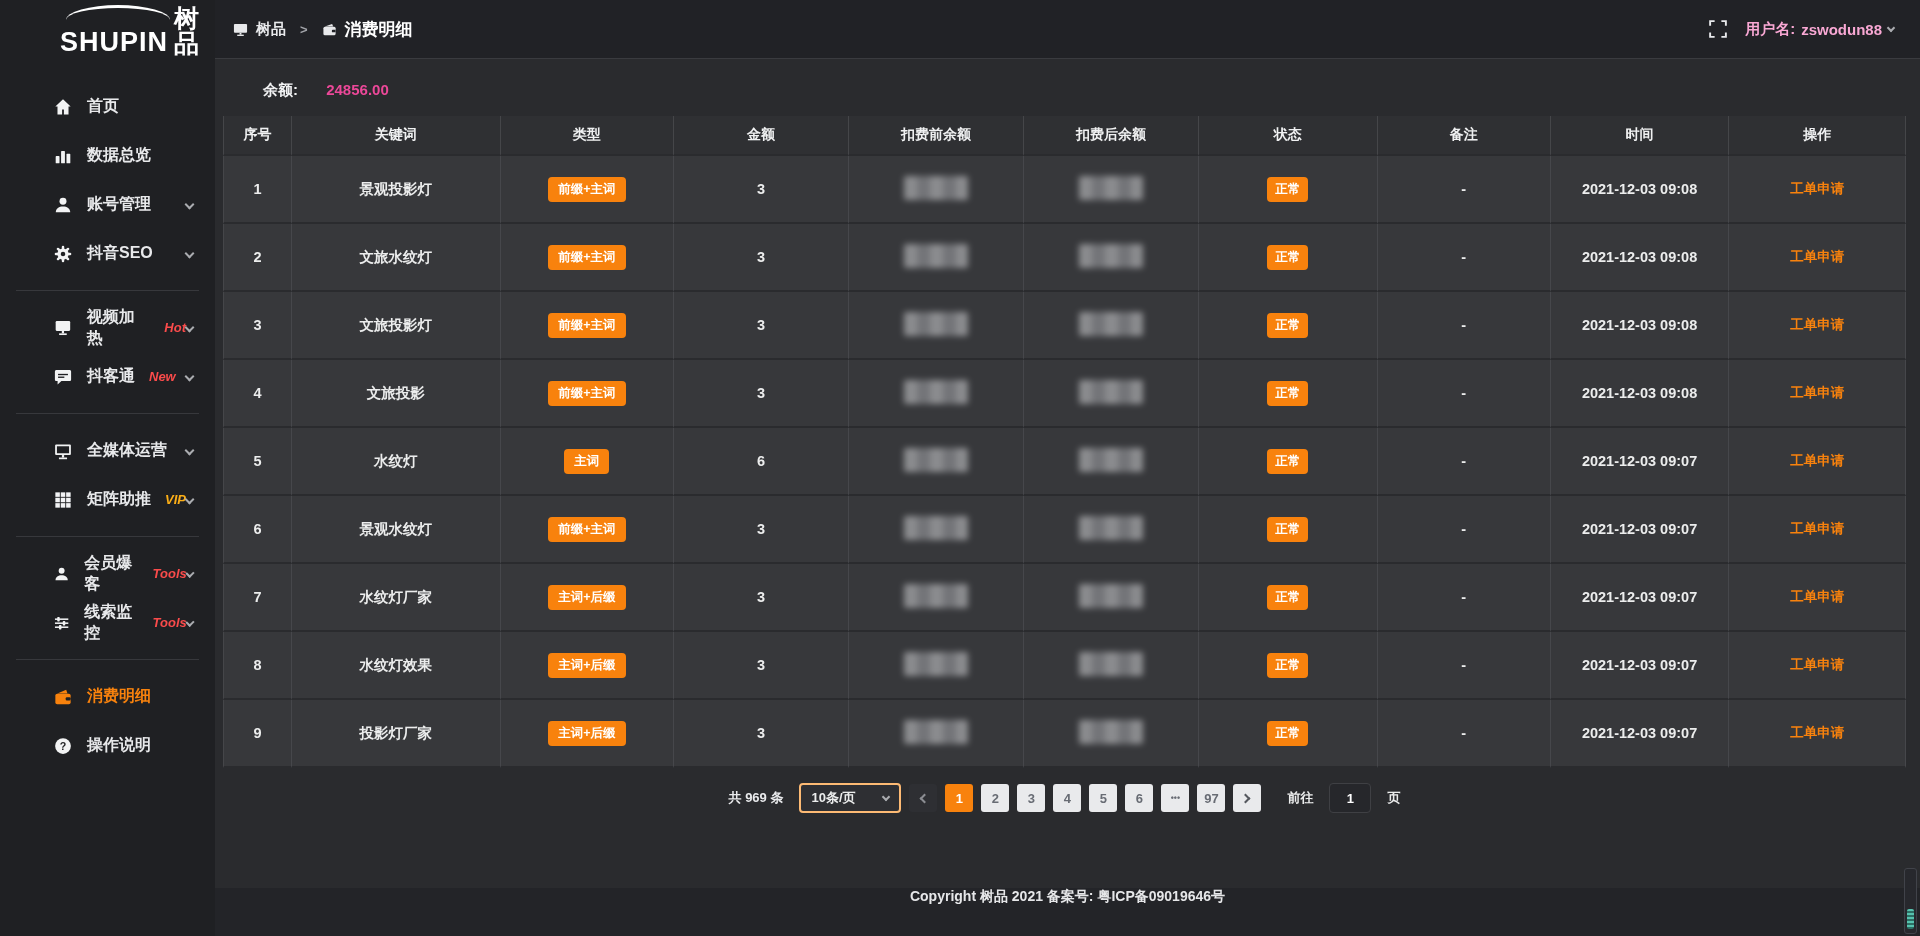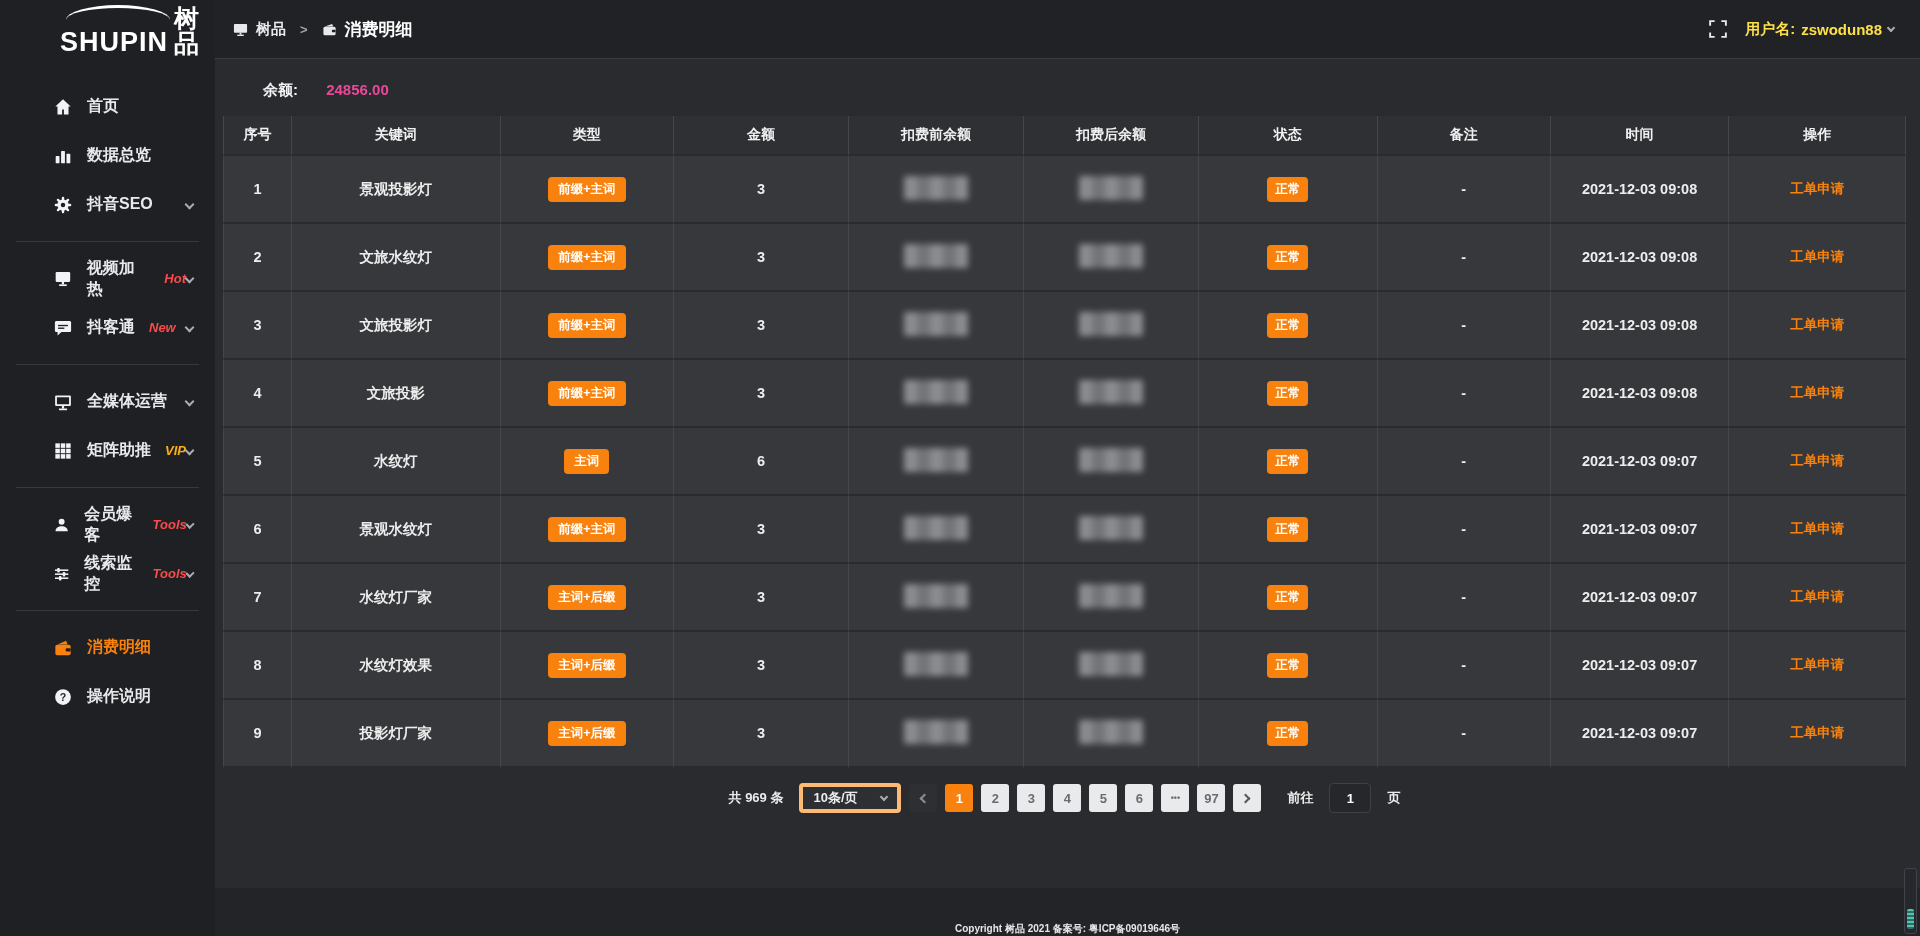--- a/index.html
+++ b/index.html
@@ -31,21 +31,21 @@
 
   .topbar { height:59px; min-height:59px; background:#212226; border-bottom:1px solid #3a3b3f;
     display:flex; align-items:center; justify-content:space-between; padding:0 26px 0 18px; }
   .breadcrumb { display:flex; align-items:center; gap:8px; }
   .crumb-icon { display:inline-flex; width:15px; height:15px; color:#e8e9eb; }
   .crumb-root { font-size:15px; font-weight:700; color:#e9eaec; cursor:pointer; }
   .crumb-sep { color:#a2a4a9; font-size:13px; font-weight:700; margin:0 6px; }
   .crumb-current { font-size:17px; font-weight:800; color:#fff; }
   .user-area { display:flex; align-items:center; gap:18px; }
   .fs-btn { width:18px; height:18px; color:#e8e9eb; cursor:pointer; display:inline-flex; }
-  .user-name { display:flex; align-items:center; gap:6px; cursor:pointer; font-size:15px; font-weight:700; color:#fde047; }
+  .user-name { display:flex; align-items:center; gap:6px; cursor:pointer; font-size:15px; font-weight:700; color:#f9a8d4; }
   .user-name .chev { width:6px; height:6px; margin-top:-2px; }
 
   
   .content { flex:1; padding:0 14px 0 8px; overflow:hidden; }
   .balance { margin:22px 0 16px 40px; font-size:15px; }
   .balance-label { font-weight:700; color:#f2f3f4; }
   .balance-value { font-weight:700; color:#ec4899; margin-left:24px; }
 
   table.grid { width:100%; border-collapse:separate; border-spacing:0; table-layout:fixed; }
   table.grid th { height:40px; background:#2f3033; color:#f0f1f2; font-size:14px; font-weight:700;
@@ -57,39 +57,39 @@
     font-weight:700; padding:5px 10px; border-radius:4px; line-height:1.2; }
   .status-badge { padding:5px 8px; }
   .masked { display:inline-block; width:64px; height:24px; border-radius:2px; filter:blur(3px);
     background:repeating-linear-gradient(90deg,#9a9b9e 0 13px,#7e7f83 13px 26px); opacity:.85; }
   .action-link { color:#f8820d; font-size:13.5px; font-weight:700; cursor:pointer; }
 
   
   .pagination { display:flex; align-items:center; justify-content:center; gap:8px; margin-top:15px; }
   .pg-total { font-size:13px; font-weight:700; color:#e9eaec; margin-right:8px; }
   .pg-size { display:flex; align-items:center; justify-content:space-between; width:102px; height:30px;
-    background:#2e2f33; border:4px solid #fdba74; border-radius:4px; padding:0 10px; cursor:pointer; }
+    background:#2e2f33; border:2px solid #fdba74; border-radius:4px; padding:0 10px; cursor:pointer; }
   .pg-size span { font-size:13px; font-weight:700; color:#eceded; }
   .pg-size .chev { width:6px; height:6px; margin-top:-2px; }
   .pg-btn { min-width:28px; height:28px; border:none; border-radius:3px; background:#e9eaec; color:#686c74;
     font-size:13px; font-weight:700; cursor:pointer; display:inline-flex; align-items:center; justify-content:center; padding:0 6px;
     font-family:inherit; }
   .pg-btn.active { background:#f8820d; color:#fff; }
   .pg-btn.dark { background:#2e2f33; }
   .pg-btn .chev { border-color:#55585e; }
   .pg-btn.dark .chev { border-color:#8b8d92; }
   .chev.left { transform:rotate(135deg); margin-left:3px; }
   .chev.right { transform:rotate(-45deg); margin-right:3px; }
   .pg-goto { display:flex; align-items:center; gap:16px; margin-left:18px; font-size:13px; font-weight:700; color:#eceded; }
   .pg-input { width:42px; height:30px; background:#26272b; border:1px solid #3f4044; border-radius:4px;
     color:#fff; font-size:13px; font-weight:700; text-align:center; font-family:inherit; }
 
   
-  .footer { height:48px; min-height:48px; background:#232428; display:flex; align-items:flex-end; justify-content:center;
-    font-size:10px; font-weight:600; color:#e6e7e9; }
+  .footer { height:48px; min-height:48px; background:#232428; display:flex; align-items:flex-start; justify-content:center;
+    font-size:14px; font-weight:600; color:#e6e7e9; }
 
   
   .scroll-widget { position:fixed; right:3px; bottom:2px; width:13px; height:66px; background:#27282d;
     border:1px solid #41434a; border-radius:3px; }
   .scroll-thumb { position:absolute; left:2px; right:2px; bottom:4px; height:20px; border-radius:2px;
     background:repeating-linear-gradient(180deg,#56c2ae 0 2px,#2c6f64 2px 4px); cursor:pointer; }
 
   svg { display:block; width:100%; height:100%; }
 </style>
 </head>
@@ -114,20 +114,30 @@
         </div>
         <div class="menu-item">
           <span class="icon">
             <svg viewBox="0 0 16 16" fill="currentColor">
               <rect x="1.5" y="8" width="3.4" height="6.5" rx="0.6"></rect>
               <rect x="6.3" y="3.5" width="3.4" height="11" rx="0.6"></rect>
               <rect x="11.1" y="6" width="3.4" height="8.5" rx="0.6"></rect>
             </svg>
           </span>
           <span class="menu-label">数据总览</span>
+        </div>
+        <div class="menu-item">
+          <span class="icon">
+            <svg viewBox="0 0 16 16" fill="currentColor">
+              <circle cx="8" cy="4.6" r="3.1"></circle>
+              <path d="M1.6 14.5c0-3.4 2.9-5.1 6.4-5.1s6.4 1.7 6.4 5.1z"></path>
+            </svg>
+          </span>
+          <span class="menu-label">账号管理</span>
+          <span class="menu-chev chev"></span>
         </div>
         <div class="menu-item">
           <span class="icon">
             <svg viewBox="0 0 16 16" fill="currentColor">
               <g>
                 <rect x="6.9" y="0.6" width="2.2" height="14.8" rx="1.1"></rect>
                 <rect x="6.9" y="0.6" width="2.2" height="14.8" rx="1.1" transform="rotate(45 8 8)"></rect>
                 <rect x="6.9" y="0.6" width="2.2" height="14.8" rx="1.1" transform="rotate(90 8 8)"></rect>
                 <rect x="6.9" y="0.6" width="2.2" height="14.8" rx="1.1" transform="rotate(135 8 8)"></rect>
                 <circle cx="8" cy="8" r="5"></circle>

